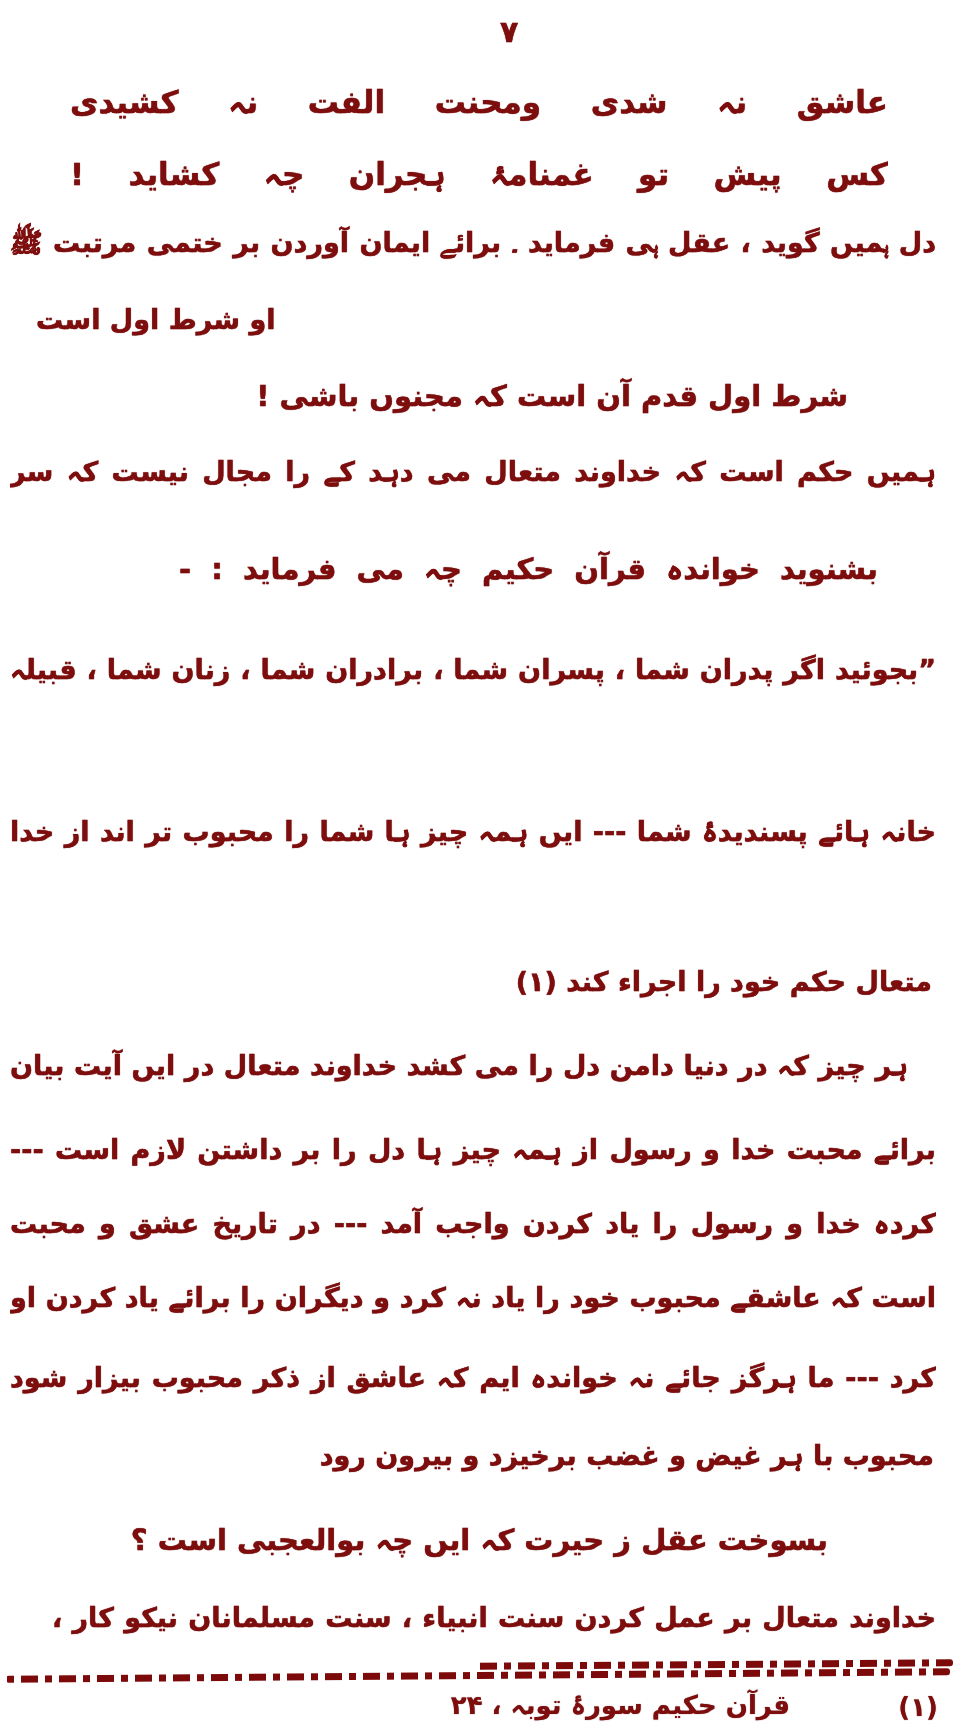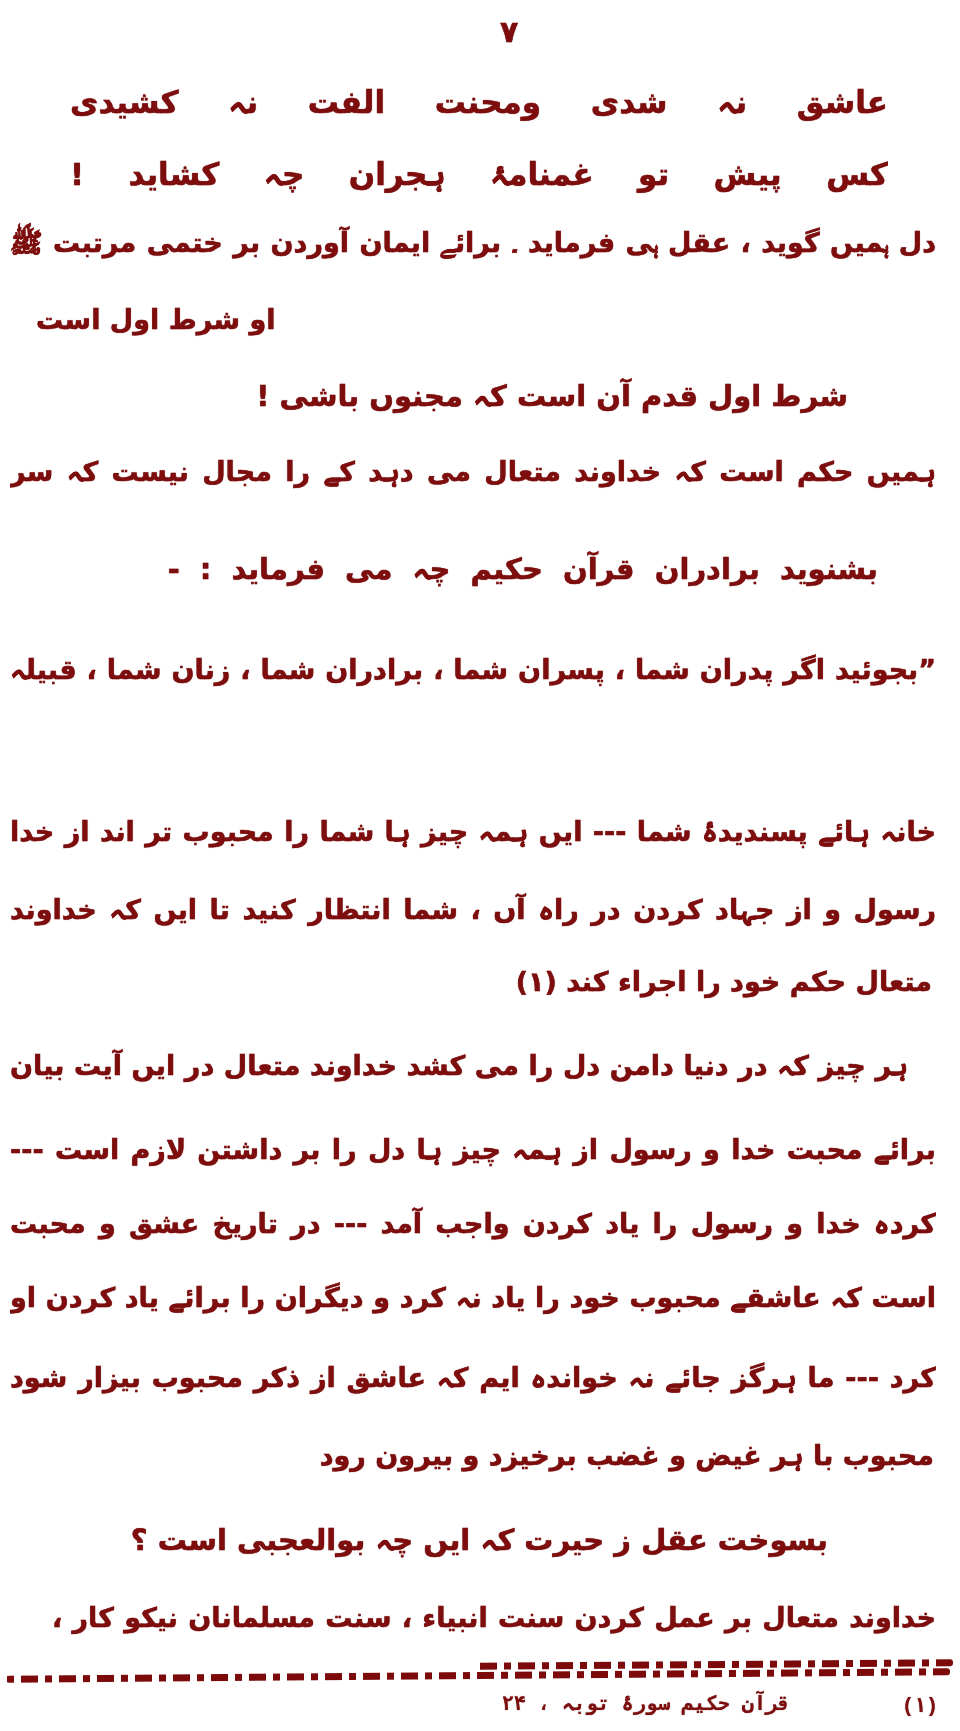--- a/index.html
+++ b/index.html
@@ -49,24 +49,23 @@
       #7c0a0a 0 17px, transparent 17px 24px,
       #7c0a0a 24px 31px, transparent 31px 38px);
     border-radius:3px;
   }
   .sep-main{ left:6px; right:10px; top:1672px; transform:rotate(-0.45deg); }
   .sep-upper{ left:475px; width:478px; top:1661px; transform:rotate(-0.4deg); }
   .footnote{
     position:absolute;
     color:var(--ink);
     font-weight:bold;
-    font-size:20px; line-height:30px;
+    font-size:26px; line-height:30px;
     direction:rtl;
     text-shadow:0 0 1px rgba(90,4,4,.8);
-    font-family:Liberation Mono, monospace;
   }
   .fn-marker{ right:22px; top:1692px; }
   .fn-text{ right:170px; top:1690px; }
 </style>
 </head>
 <body>
 
 <div class="page">
 
   <div class="line pagenum" style="top:10px;">۷</div>
@@ -75,25 +74,24 @@
   <div class="line verse" style="top:146px;">کس پیش تو غمنامۂ ہجران چہ کشاید !</div>
 
   <div class="line full justify" style="top:215px;">دل ہمیں گوید ، عقل ہی فرماید ۔ برائے ایمان آوردن بر ختمی مرتبت ﷺ محبت</div>
 
   <div class="line align-left" style="top:292px;">او شرط اول است</div>
 
   <div class="line anchor-right headline" style="top:368px; right:112px;">شرط اول قدم آن است کہ مجنوں باشی !</div>
 
   <div class="line full justify" style="top:444px;">ہمیں حکم است کہ خداوند متعال می دہد کے را مجال نیست کہ سر می تابد ،</div>
 
-  <div class="line anchor-right headline wideword" style="top:541px; right:82px;">بشنوید برادران قرآن حکیم چہ می فرماید : -</div>
+  <div class="line anchor-right headline wideword" style="top:541px; right:82px;">بشنوید خواندہ قرآن حکیم چہ می فرماید : -</div>
 
   <div class="line full justify" style="top:642px;">”بجوئید اگر پدران شما ، پسران شما ، برادران شما ، زنان شما ، قبیلہ شما ،</div>
   <div class="line full justify" style="top:804px;">خانہ ہائے پسندیدۂ شما --- ایں ہمہ چیز ہا شما را محبوب تر اند از خدا و .</div>
-  <div class="line full justify" style="top:882px;">رسول و از جہاد کردن در راہ آں ، شما انتظار کنید تا ایں کہ خداوند</div>
 
   <div class="line anchor-right" style="top:954px; right:28px;">متعال حکم خود را اجراء کند (۱)</div>
 
   <div class="line full justify indent-first" style="top:1038px;">ہر چیز کہ در دنیا دامن دل را می کشد خداوند متعال در ایں آیت بیان فرمود ،</div>
   <div class="line full justify" style="top:1122px;">برائے محبت خدا و رسول از ہمہ چیز ہا دل را بر داشتن لازم است --- ہمہ را فراموش</div>
   <div class="line full justify" style="top:1196px;">کردہ خدا و رسول را یاد کردن واجب آمد --- در تاریخ عشق و محبت کسی ہرگز نہ خواندہ</div>
   <div class="line full justify" style="top:1270px;">است کہ عاشقے محبوب خود را یاد نہ کرد و دیگران را برائے یاد کردن او ہم منع</div>
   <div class="line full justify" style="top:1350px;">کرد --- ما ہرگز جائے نہ خواندہ ایم کہ عاشق از ذکر محبوب بیزار شود و از محفل ذکر</div>
 
   <div class="line anchor-right headline" style="top:1512px; right:132px;">بسوخت عقل ز حیرت کہ ایں چہ بوالعجبی است ؟</div>

